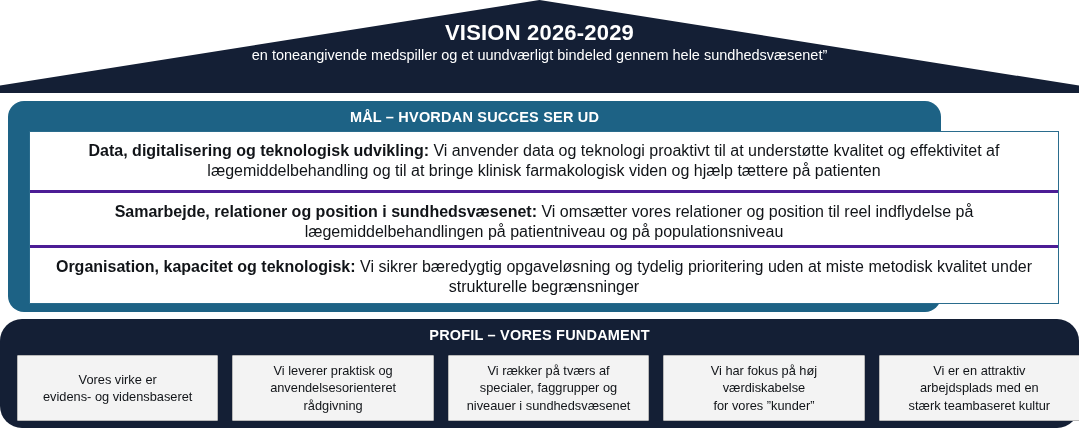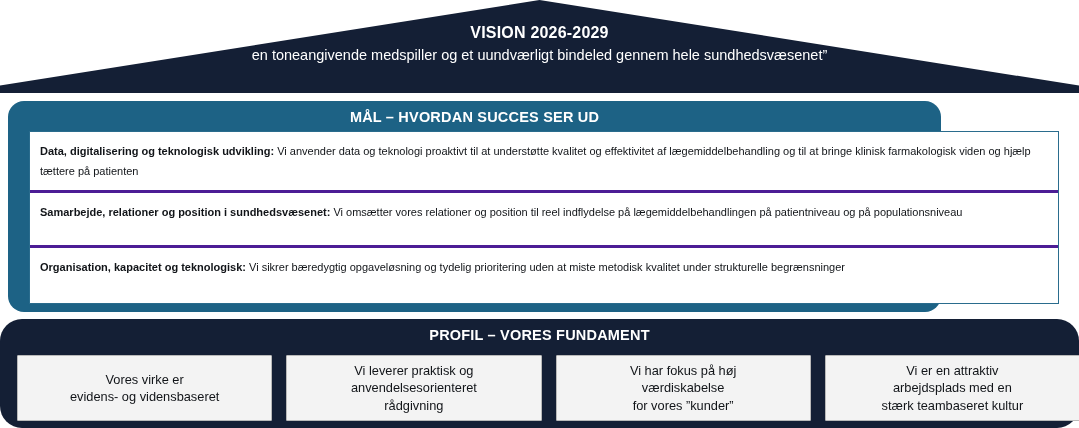--- a/index.html
+++ b/index.html
@@ -33,21 +33,21 @@
   }
   .roof-text {
     position: absolute;
     left: 0;
     right: 0;
     top: 22px;
     text-align: center;
     color: #ffffff;
   }
   .roof-title {
-    font-size: 16px;
+    font-size: 22px;
     font-weight: bold;
     letter-spacing: 0.2px;
     line-height: 21px;
   }
   .roof-quote {
     font-size: 14.5px;
     line-height: 21px;
     font-weight: normal;
     margin-top: 2px;
   }
@@ -76,22 +76,22 @@
   .goals-body {
     position: absolute;
     left: 21px;
     top: 30px;
     width: 1030px;
     background: #ffffff;
     border: 1px solid #2a6c8d;
   }
   .goal-row {
     padding: 9px 10px 10px 10px;
-    text-align: left;
-    font-size: 11px;
+    text-align: center;
+    font-size: 16px;
     line-height: 20px;
     color: #111418;
   }
   .goal-row + .goal-row { border-top: 3px solid #4c1d95; }
   .goal-row.r1 { height: 58px; }
   .goal-row.r2 { height: 55px; }
   .goal-row.r3 { height: 58px; }
   .goal-label { font-weight: bold; }
 
   
@@ -168,18 +168,19 @@
       </div>
 
     </div>
   </div>
 
   <div class="profile">
     <div class="profile-header">PROFIL – VORES FUNDAMENT</div>
     <div class="profile-cards">
       <div class="profile-card">Vores virke er<br>evidens- og vidensbaseret</div>
       <div class="profile-card">Vi leverer praktisk og<br>anvendelsesorienteret<br>rådgivning</div>
+      <div class="profile-card">Vi rækker på tværs af<br>specialer, faggrupper og<br>niveauer i sundhedsvæsenet</div>
       <div class="profile-card">Vi har fokus på høj<br>værdiskabelse<br>for vores ”kunder”</div>
       <div class="profile-card">Vi er en attraktiv<br>arbejdsplads med en<br>stærk teambaseret kultur</div>
     </div>
   </div>
 
 </div>
 
 </body></html>

